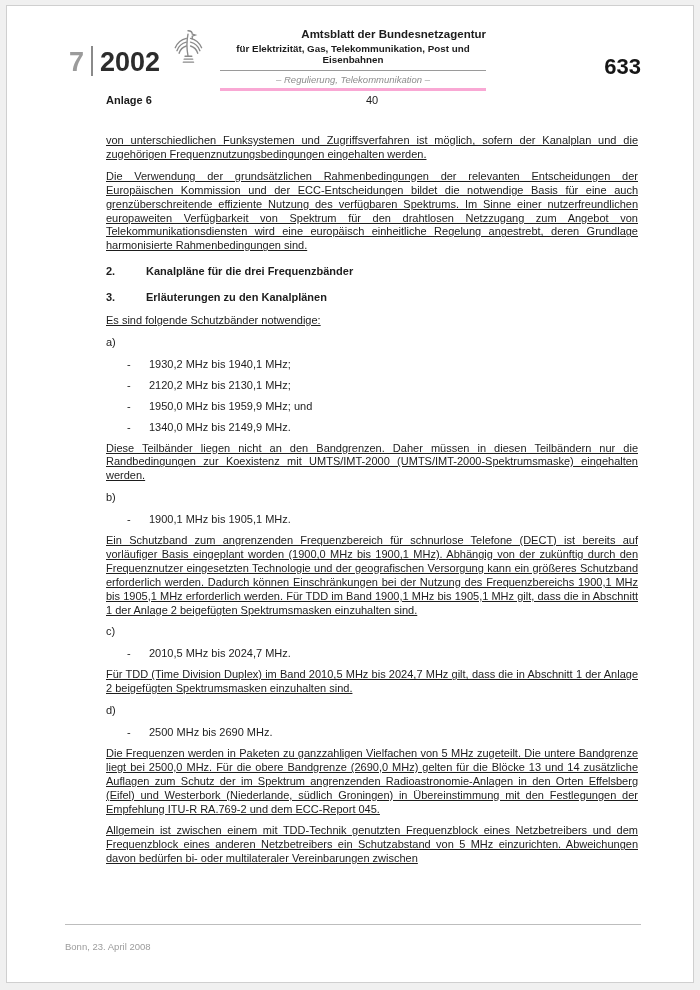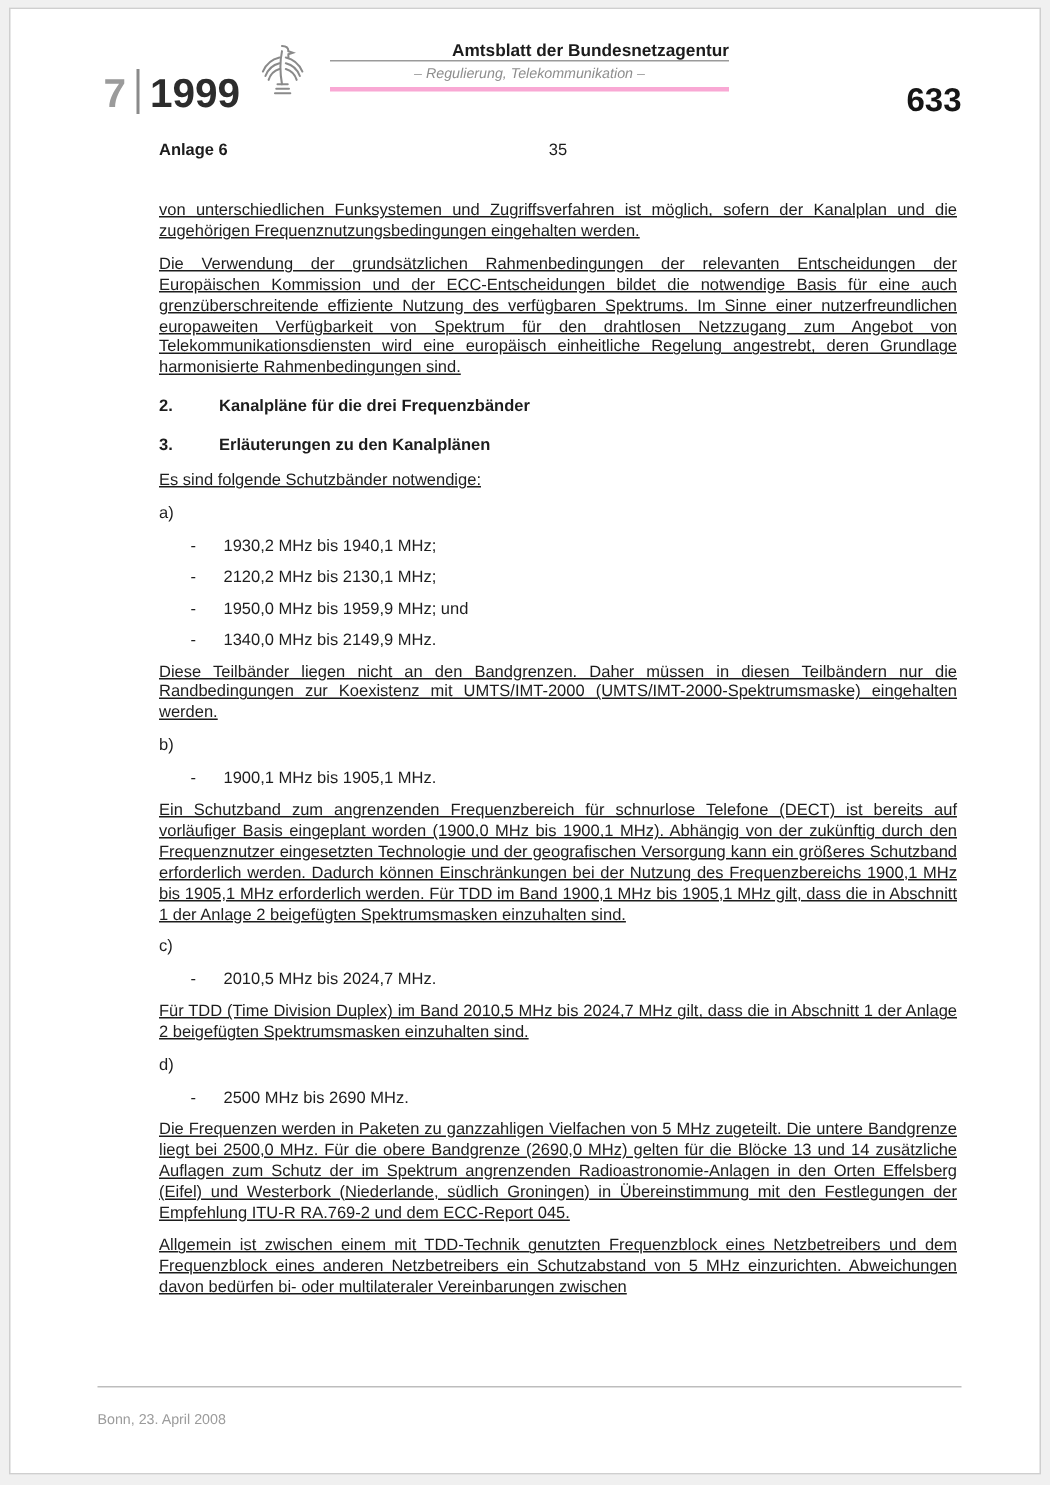--- a/index.html
+++ b/index.html
@@ -65,21 +65,21 @@
 </style>
 </head>
 <body>
 
 <div class="page">
 
   <div class="header">
     <div class="issue">
       <span class="num">7</span>
       <span class="sep"></span>
-      <span class="year">1999</span>
+      <span class="year">2002</span>
     </div>
 
     <div class="eagle">
       <svg width="34" height="40" viewBox="0 0 40 44" aria-hidden="true">
         <g fill="none" stroke="#8a8a8a" stroke-width="1.6" stroke-linecap="round">
           <path d="M20 4 q5 0 5 4 l3.5 1.2 -3.5 1.2 v3"></path>
           <path d="M20 8 q-2.5 12 0 26"></path>
           <path d="M18 13 q-9 2 -13 11"></path>
           <path d="M18 17.5 q-8 2 -11 10"></path>
           <path d="M18 22 q-6.5 2 -8.5 8.5"></path>
@@ -88,29 +88,30 @@
           <path d="M23 22 q6.5 2 8.5 8.5"></path>
           <path d="M16.5 34 h8"></path>
           <path d="M15.5 37.5 h10"></path>
           <path d="M14.5 41 h12"></path>
         </g>
       </svg>
     </div>
 
     <div class="masthead">
       <div class="t1">Amtsblatt der Bundesnetzagentur</div>
+      <div class="t2">für Elektrizität, Gas, Telekommunikation, Post und Eisenbahnen</div>
       <div class="t3">– Regulierung, Telekommunikation –</div>
     </div>
 
     <div class="pageno">633</div>
   </div>
 
   <div class="subheader">
     <span class="annex">Anlage 6</span>
-    <span class="sheet">35</span>
+    <span class="sheet">40</span>
   </div>
 
   <div class="content">
       <p class="para">von unterschiedlichen Funksystemen und Zugriffsverfahren ist möglich, sofern der Kanalplan und die zugehörigen Frequenznutzungsbedingungen eingehalten werden.</p>
       <p class="para">Die Verwendung der grundsätzlichen Rahmenbedingungen der relevanten Entscheidungen der Europäischen Kommission und der ECC-Entscheidungen bildet die notwendige Basis für eine auch grenzüberschreitende effiziente Nutzung des verfügbaren Spektrums. Im Sinne einer nutzerfreundlichen europaweiten Verfügbarkeit von Spektrum für den drahtlosen Netzzugang zum Angebot von Telekommunikationsdiensten wird eine europäisch einheitliche Regelung angestrebt, deren Grundlage harmonisierte Rahmenbedingungen sind.</p>
       <div class="heading"><span class="hnum">2.</span><span>Kanalpläne für die drei Frequenzbänder</span></div>
       <div class="heading"><span class="hnum">3.</span><span>Erläuterungen zu den Kanalplänen</span></div>
       <p class="para">Es sind folgende Schutzbänder notwendige:</p>
       <div class="label">a)</div>
       <div class="item"><span class="dash">-</span><span>1930,2 MHz bis 1940,1 MHz;</span></div>

